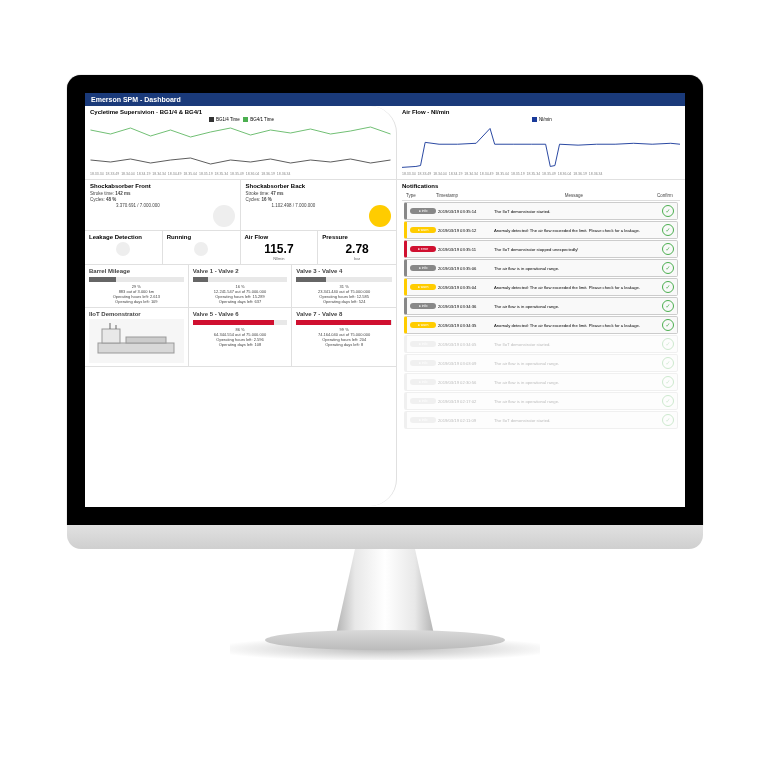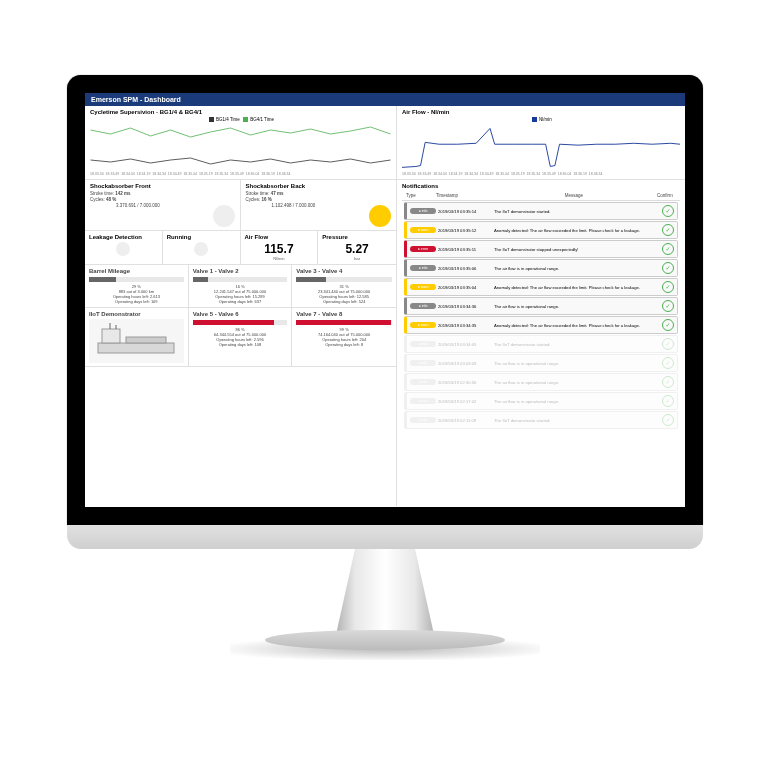--- a/index.html
+++ b/index.html
@@ -6,21 +6,21 @@
   body { background: #ffffff; font-family: Arial, Helvetica, sans-serif; width: 770px; height: 770px; position: relative; overflow: hidden; }
   .monitor { position: absolute; left: 67px; top: 75px; width: 636px; height: 450px; background: #000; border-radius: 14px 14px 0 0; box-shadow: 0 0 1px #555; padding: 18px; }
   .screen { width: 600px; height: 414px; background: #fff; overflow: hidden; }
   .base { position: absolute; left: 67px; top: 525px; width: 636px; height: 24px; background: linear-gradient(#e1e1e1,#cfcfcf); border-radius: 0 0 14px 14px; }
   .stand-neck { position:absolute; left:335px; top:549px; width:100px; height:90px; background:linear-gradient(90deg,#b0b0b0,#e8e8e8 20%,#ffffff 50%,#e8e8e8 80%,#b0b0b0); clip-path:polygon(20% 0%,80% 0%,100% 100%,0% 100%); }
   .stand-foot { position:absolute; left:265px; top:630px; width:240px; height:20px; background:linear-gradient(#d9d9d9,#bbb); border-radius:110px / 10px; }
   .shadow { position:absolute; left:230px; top:638px; width:310px; height:22px; background:radial-gradient(ellipse at center,#bbbbbb 0%,#eee 60%,transparent 80%); z-index:-1; }
 
   .titlebar { background:#1a3a7a; color:#fff; font-size:7px; font-weight:bold; padding:3px 6px; }
   .content { display:flex; height:calc(100% - 14px); }
-  .left-col { width:52%; border-right:1px solid #e0e0e0; }
+  .left-col { width:52%; border-right:1px solid #e0e0e0;border-radius:27px; }
   .right-col { width:48%; }
 
   .panel { border-bottom:1px solid #e0e0e0; padding:3px 5px; }
   .panel-title { font-size:6px; font-weight:bold; margin-bottom:2px; }
   .legend { text-align:center; font-size:4.5px; }
   .legend-sq { display:inline-block; width:5px; height:5px; vertical-align:middle; margin:0 2px; }
   svg.chart { width:100%; height:50px; display:block; }
   .xaxis { font-size:3.5px; color:#888; white-space:nowrap; overflow:hidden; }
 
   .row2 { display:flex; }
@@ -107,21 +107,21 @@
             <div class="panel-title">Running</div>
             <div class="small-circ"></div>
           </div>
           <div class="qcell">
             <div class="panel-title">Air Flow</div>
             <div class="big">115.7</div>
             <div class="unit">Nl/min</div>
           </div>
           <div class="qcell">
             <div class="panel-title">Pressure</div>
-            <div class="big">5.27</div>
+            <div class="big">2.78</div>
             <div class="unit">bar</div>
           </div>
         </div>
 
         <div class="tri">
           <div class="tcell">
             <div class="panel-title" style="text-align:left">Barrel Mileage</div>
             <div class="bar-track">
                 <div class="bar-fill" style="width:29%"></div>
               </div>

